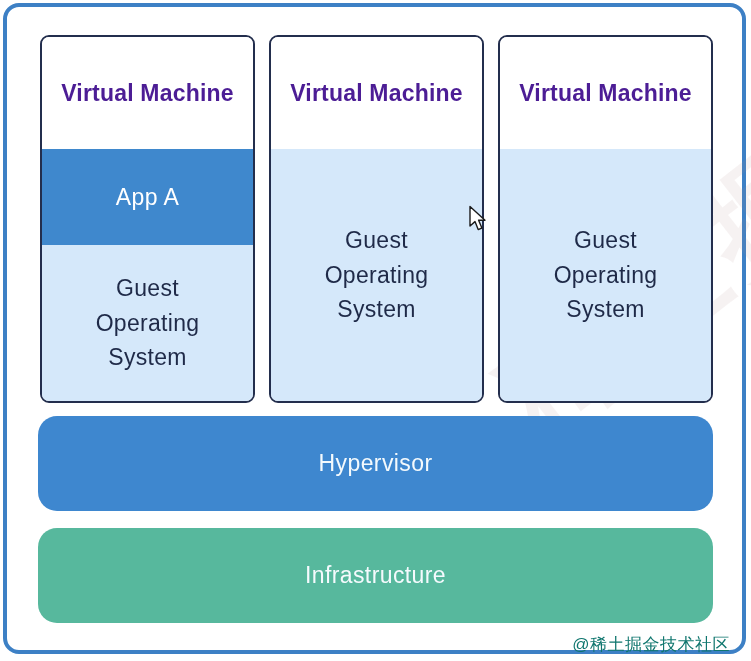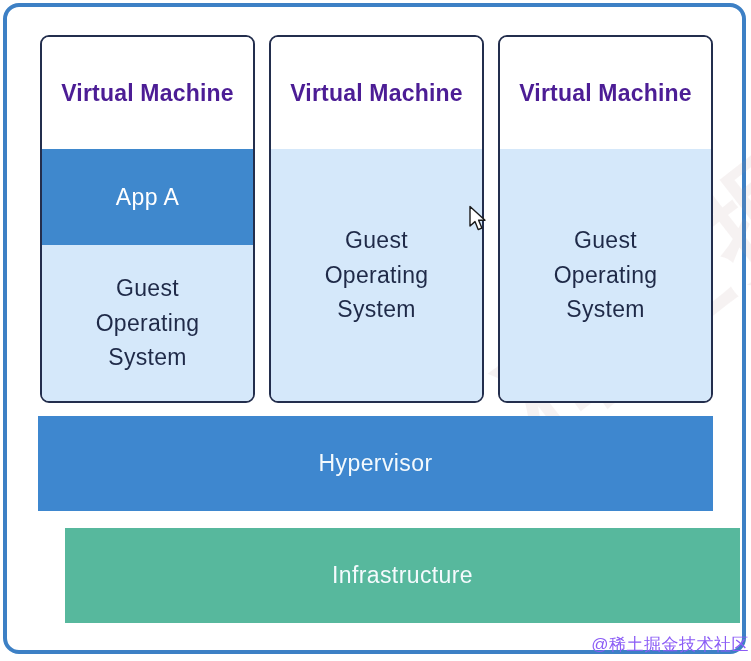--- a/index.html
+++ b/index.html
@@ -93,37 +93,37 @@
     line-height: 1.5;
     letter-spacing: 0.3px;
     white-space: pre-line;
   }
   
   .bar {
     position: absolute;
     left: 38px;
     width: 675px;
     height: 95px;
-    border-radius: 0;
+    border-radius: 19px;
     display: flex;
     align-items: center;
     justify-content: center;
     color: #f4fafd;
     font-size: 23px;
     letter-spacing: 0.4px;
   }
   .bar.hypervisor { top: 416px; background: #3e87cf; }
-  .bar.infrastructure { top: 528px; background: #57b89d; margin-left: 27px; }
+  .bar.infrastructure { top: 528px; background: #57b89d; }
   
   .corner-watermark {
     position: absolute;
-    right: 2px;
+    right: 21px;
     top: 633px;
     font-size: 17px;
-    color: #8b5cf6;
+    color: #0f766e;
     letter-spacing: 0.5px;
     background: transparent;
   }
   
   .cursor {
     position: absolute;
     left: 468px;
     top: 205px;
     width: 19px;
     height: 27px;

